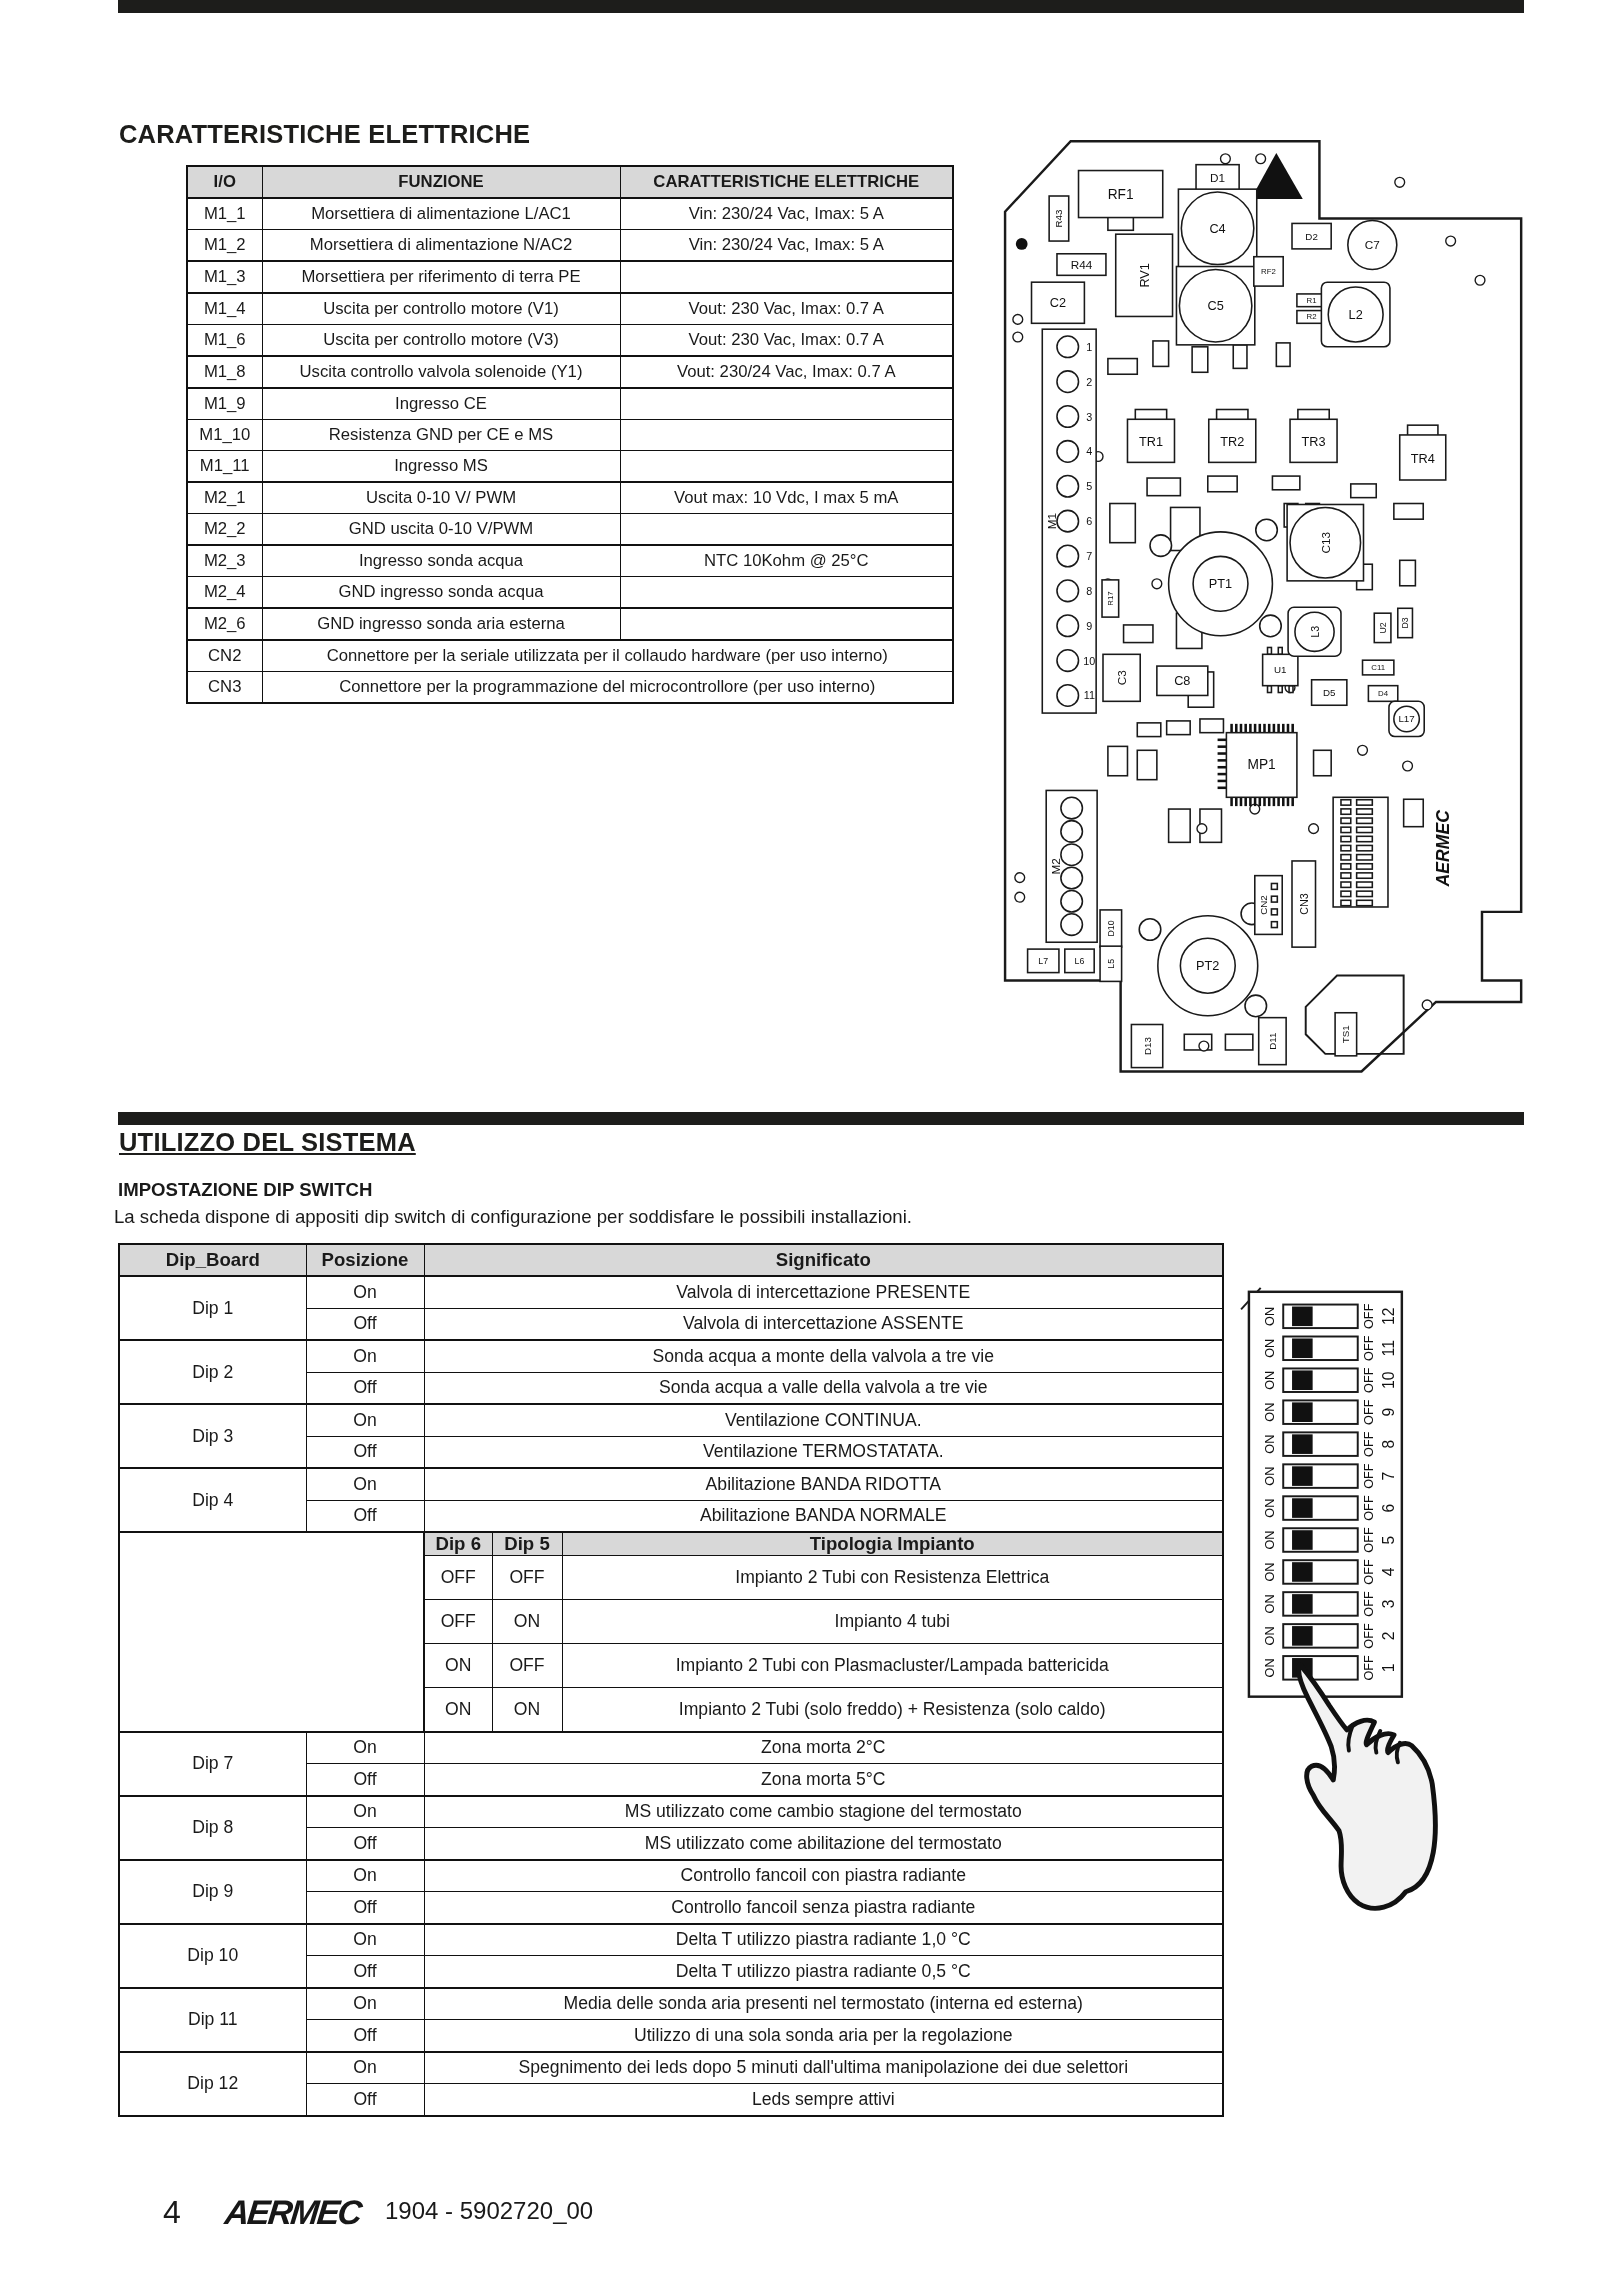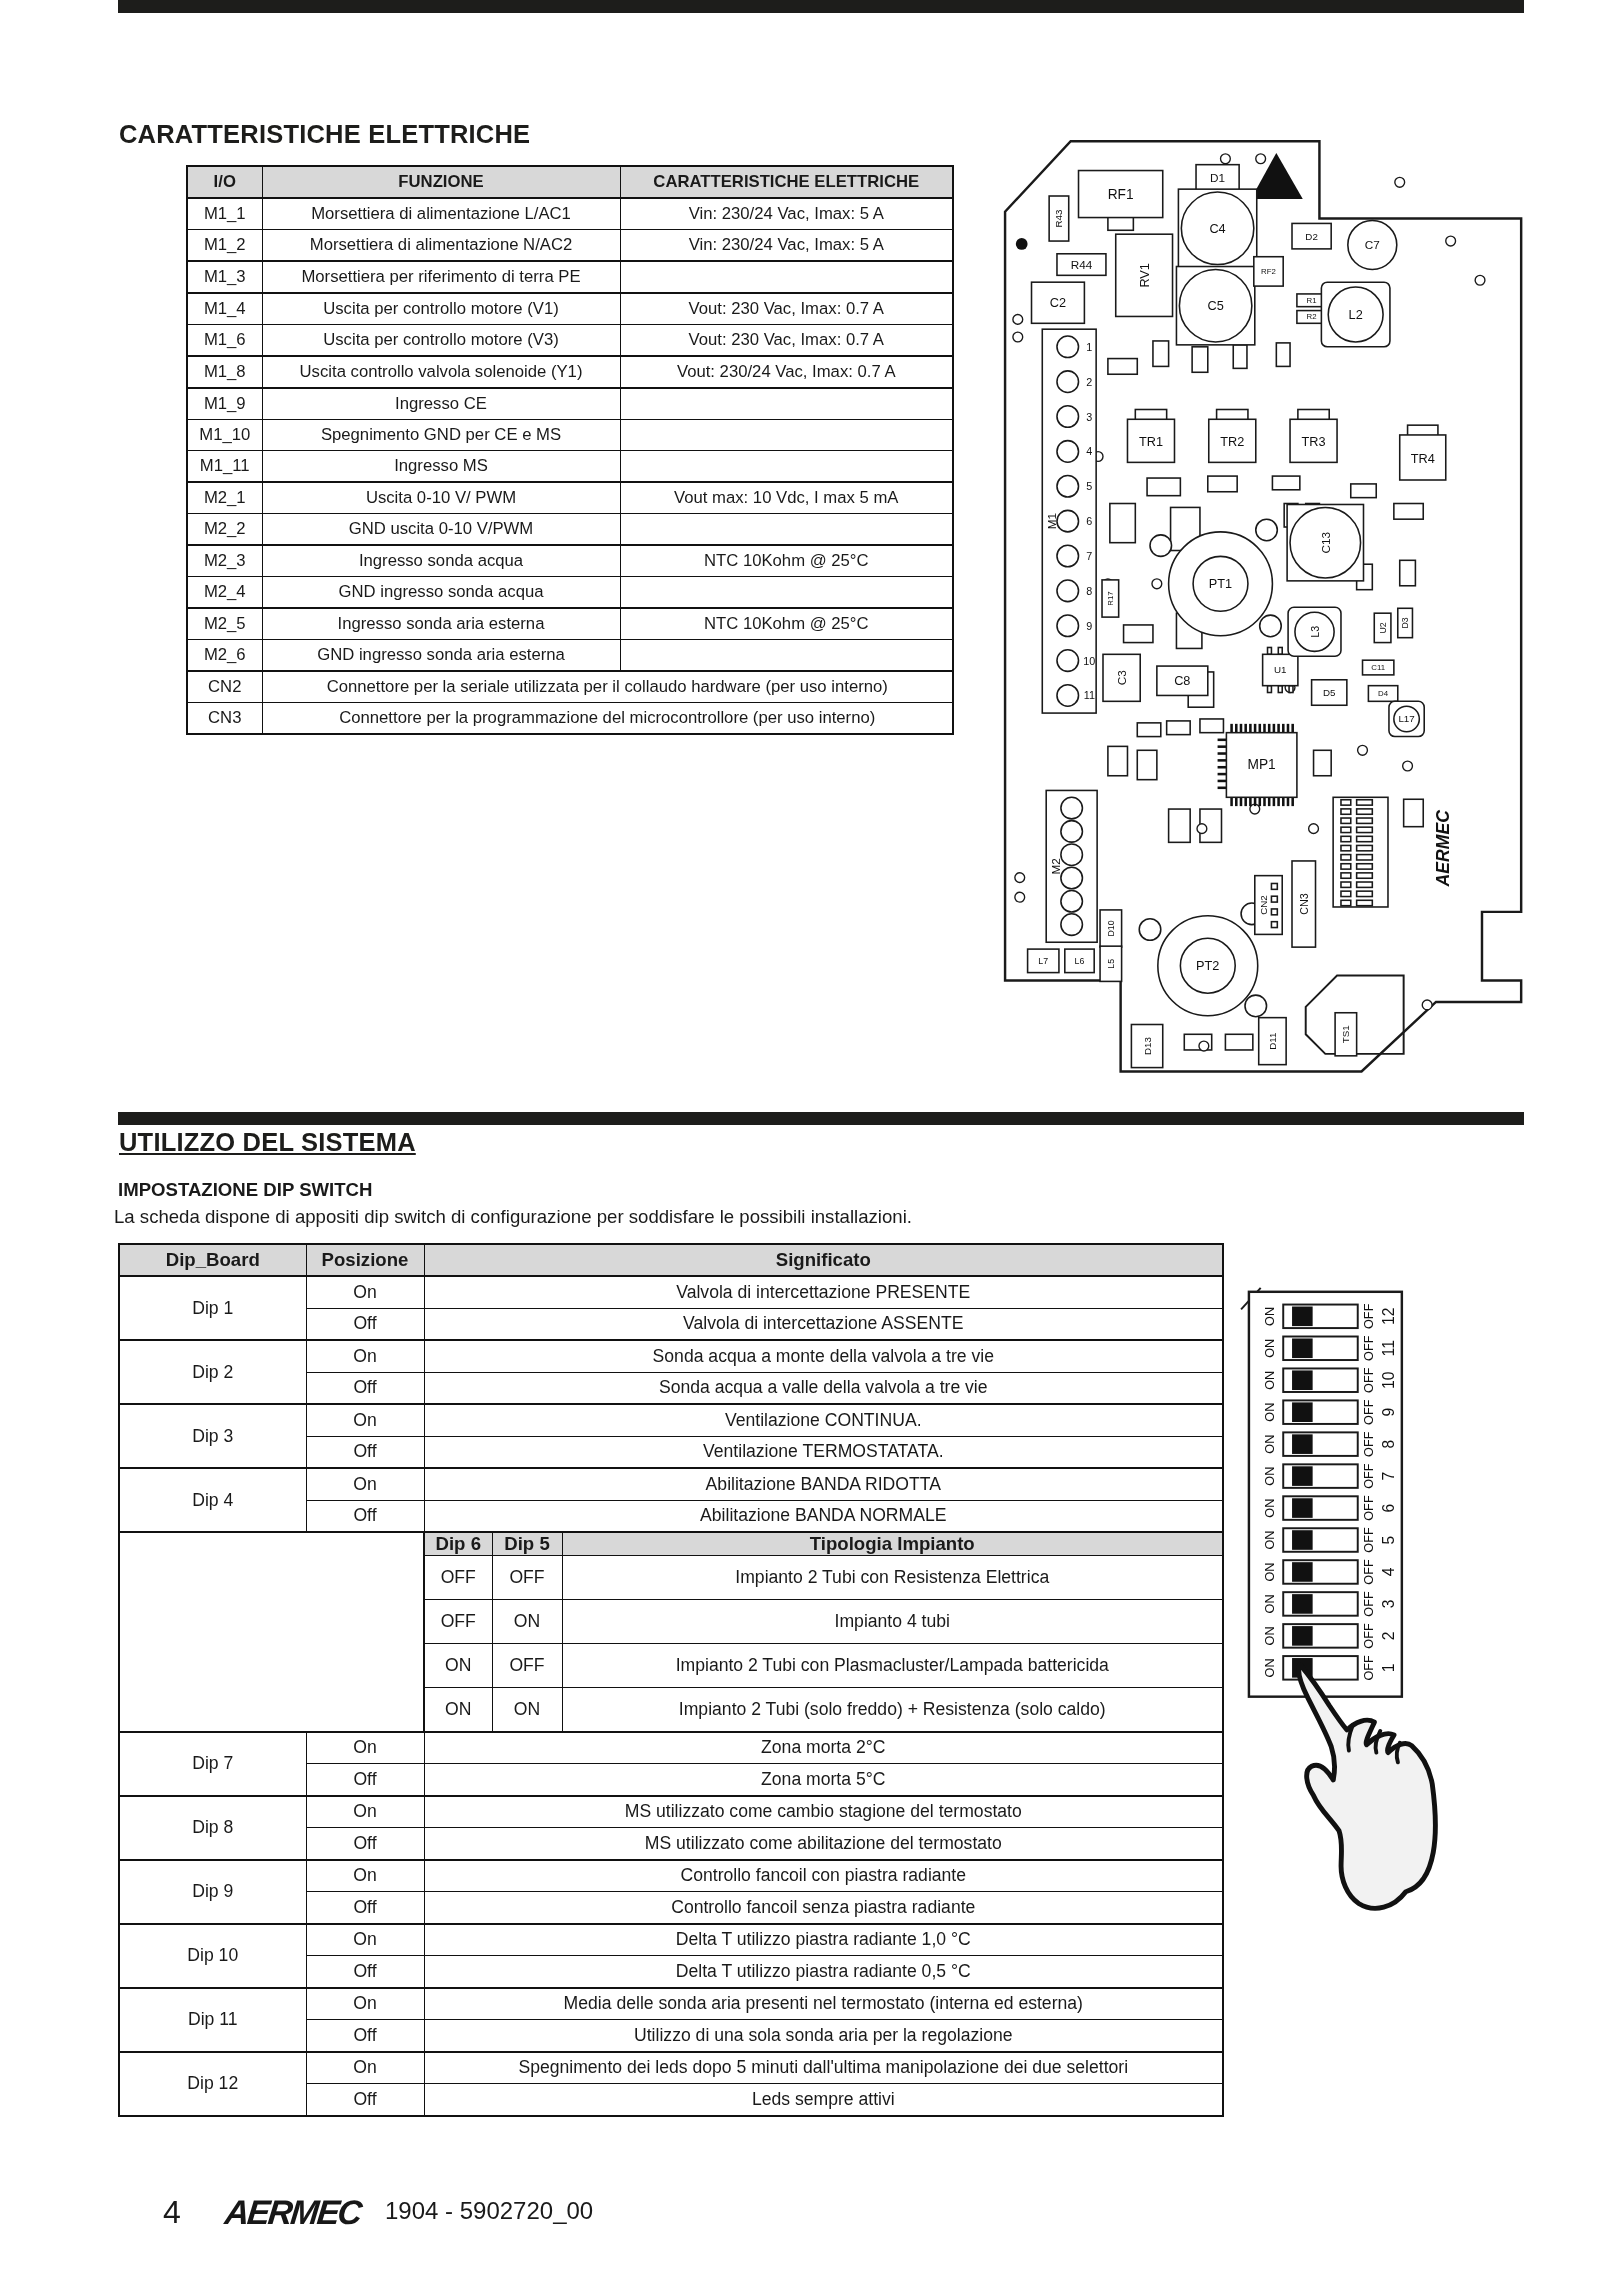--- a/index.html
+++ b/index.html
@@ -94,21 +94,21 @@
           <td>Uscita controllo valvola solenoide (Y1)</td>
           <td>Vout: 230/24 Vac,  Imax: 0.7 A</td>
         </tr>
         <tr>
           <td>M1_9</td>
           <td>Ingresso CE</td>
           <td></td>
         </tr>
         <tr>
           <td>M1_10</td>
-          <td>Spegnimento GND per CE e MS</td>
+          <td>Resistenza GND per CE e MS</td>
           <td></td>
         </tr>
         <tr class="thick">
           <td>M1_11</td>
           <td>Ingresso MS</td>
           <td></td>
         </tr>
         <tr>
           <td>M2_1</td>
           <td>Uscita 0-10 V/ PWM</td>
@@ -121,25 +121,20 @@
         </tr>
         <tr>
           <td>M2_3</td>
           <td>Ingresso sonda acqua</td>
           <td>NTC 10Kohm @ 25°C</td>
         </tr>
         <tr class="thick">
           <td>M2_4</td>
           <td>GND ingresso sonda acqua</td>
           <td></td>
-        </tr>
-        <tr>
-          <td>M2_5</td>
-          <td>Ingresso sonda aria esterna</td>
-          <td>NTC 10Kohm @ 25°C</td>
         </tr>
         <tr class="thick">
           <td>M2_6</td>
           <td>GND ingresso sonda aria esterna</td>
           <td></td>
         </tr>
         <tr>
           <td>CN2</td>
           <td colspan="2">Connettore per la seriale utilizzata per il collaudo hardware (per uso interno)</td>
         </tr>

